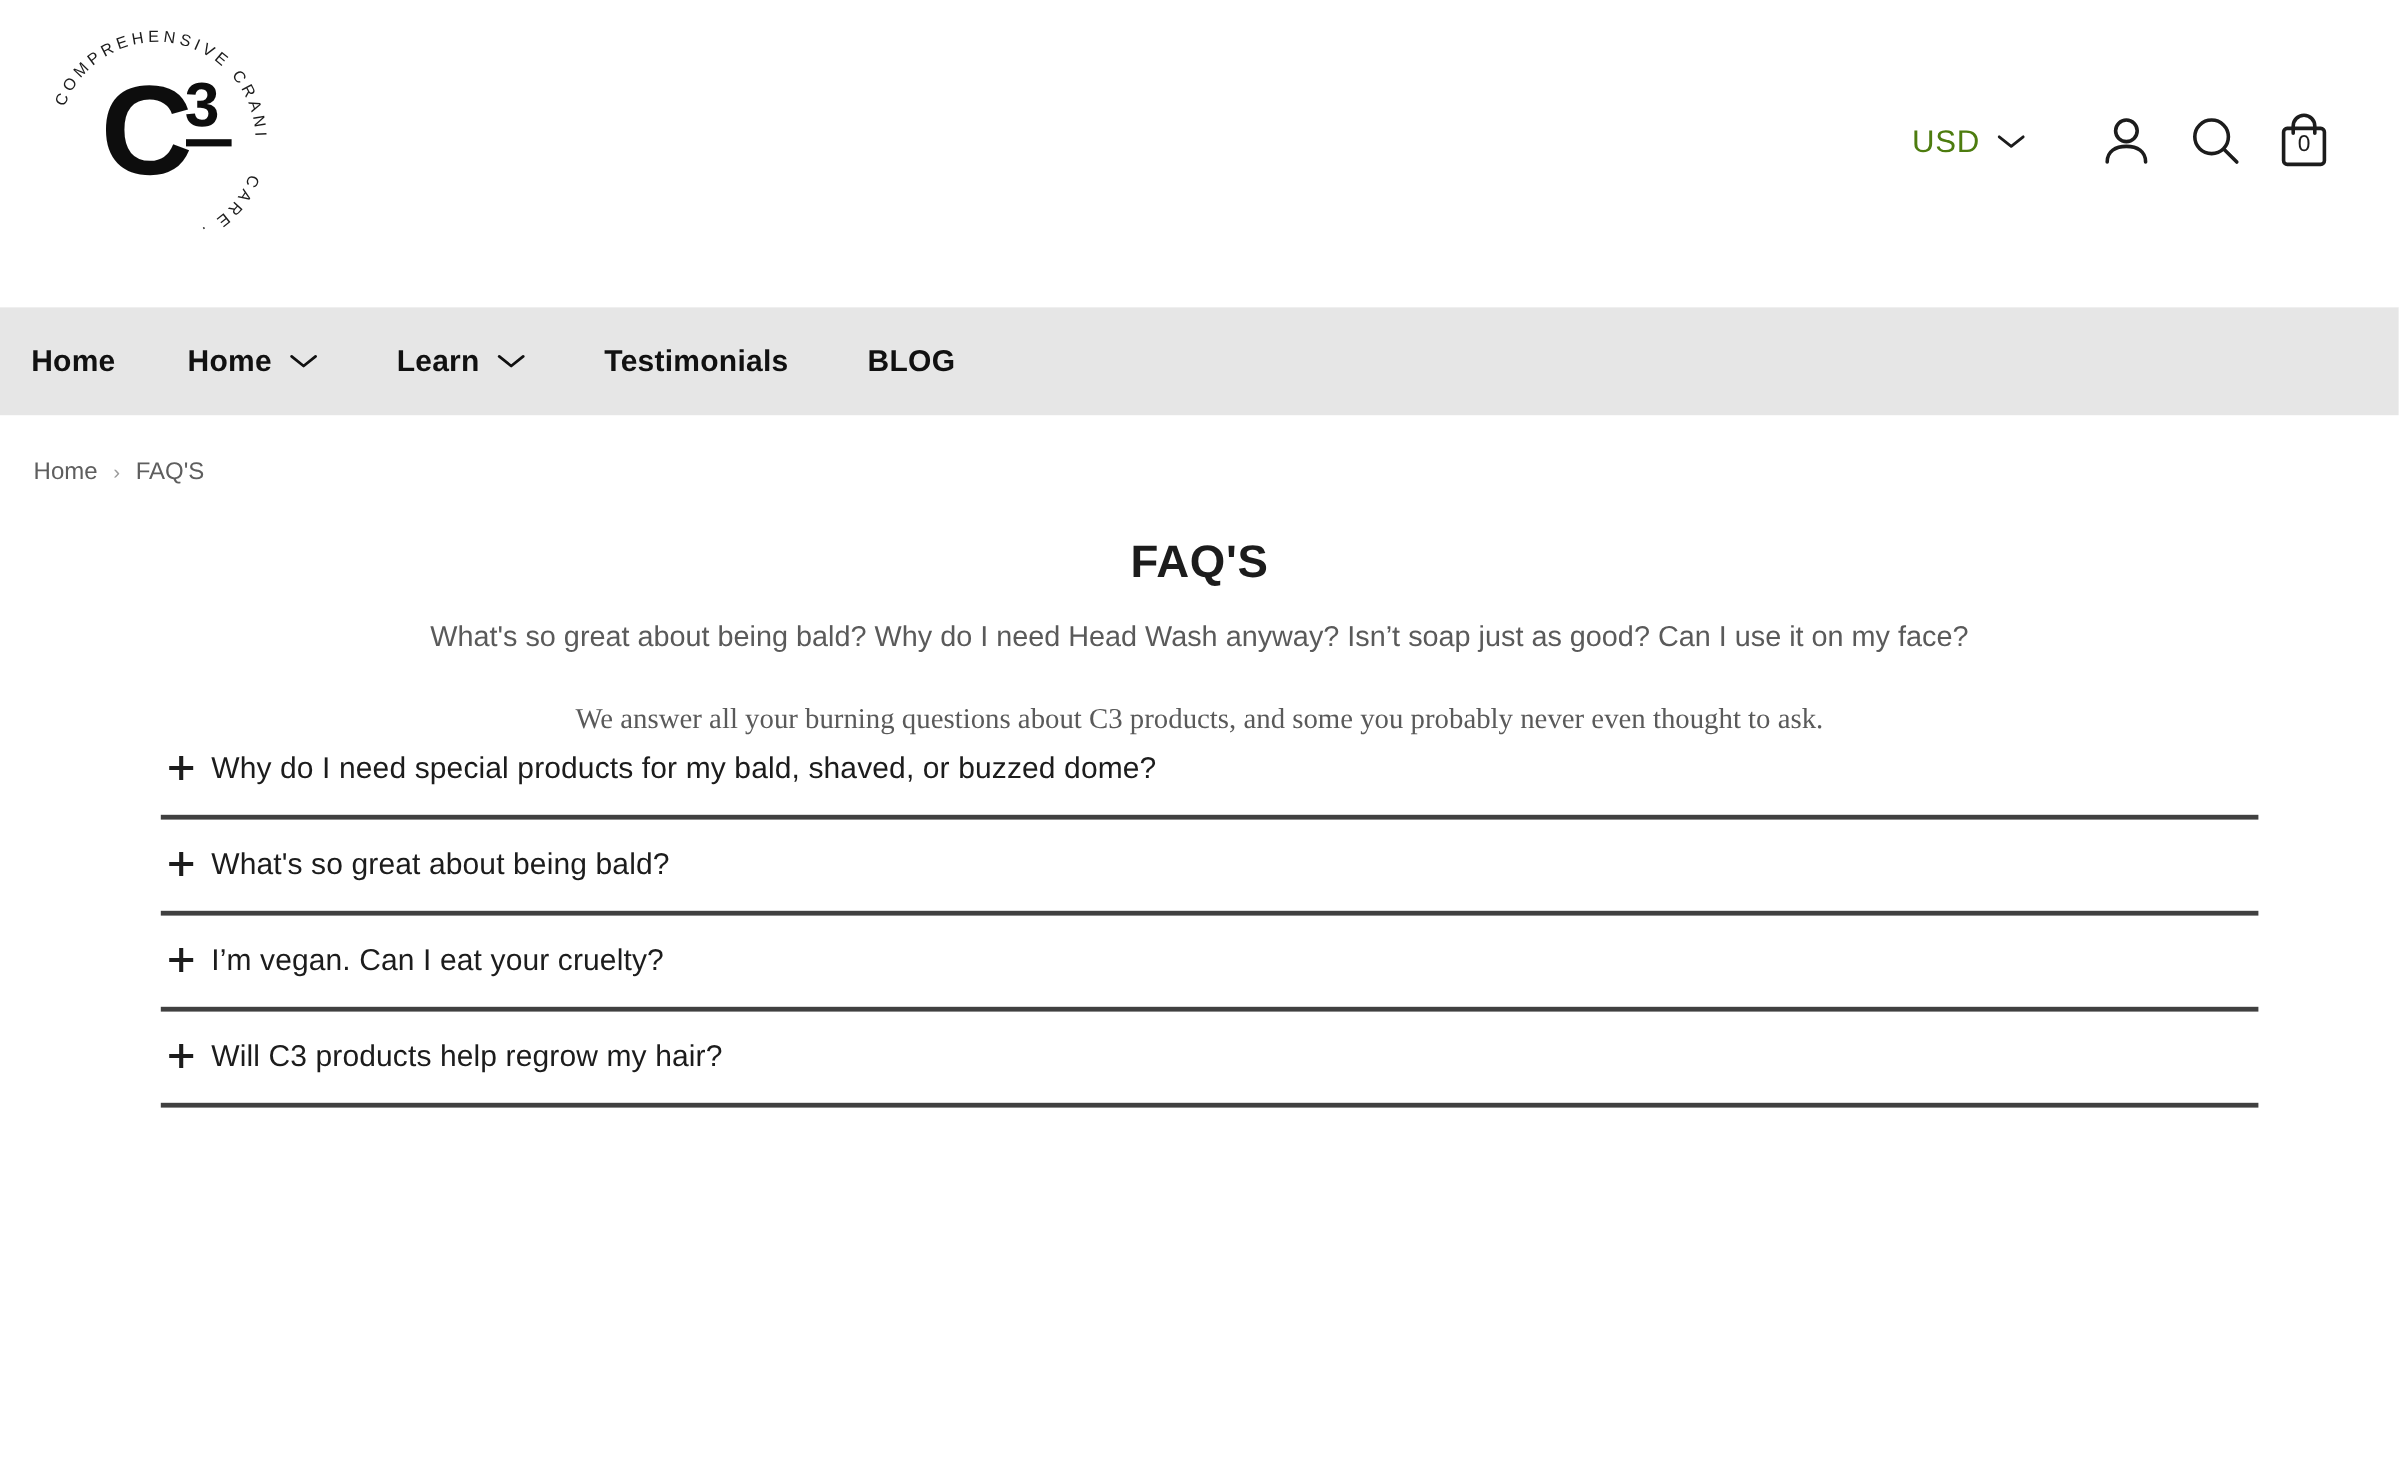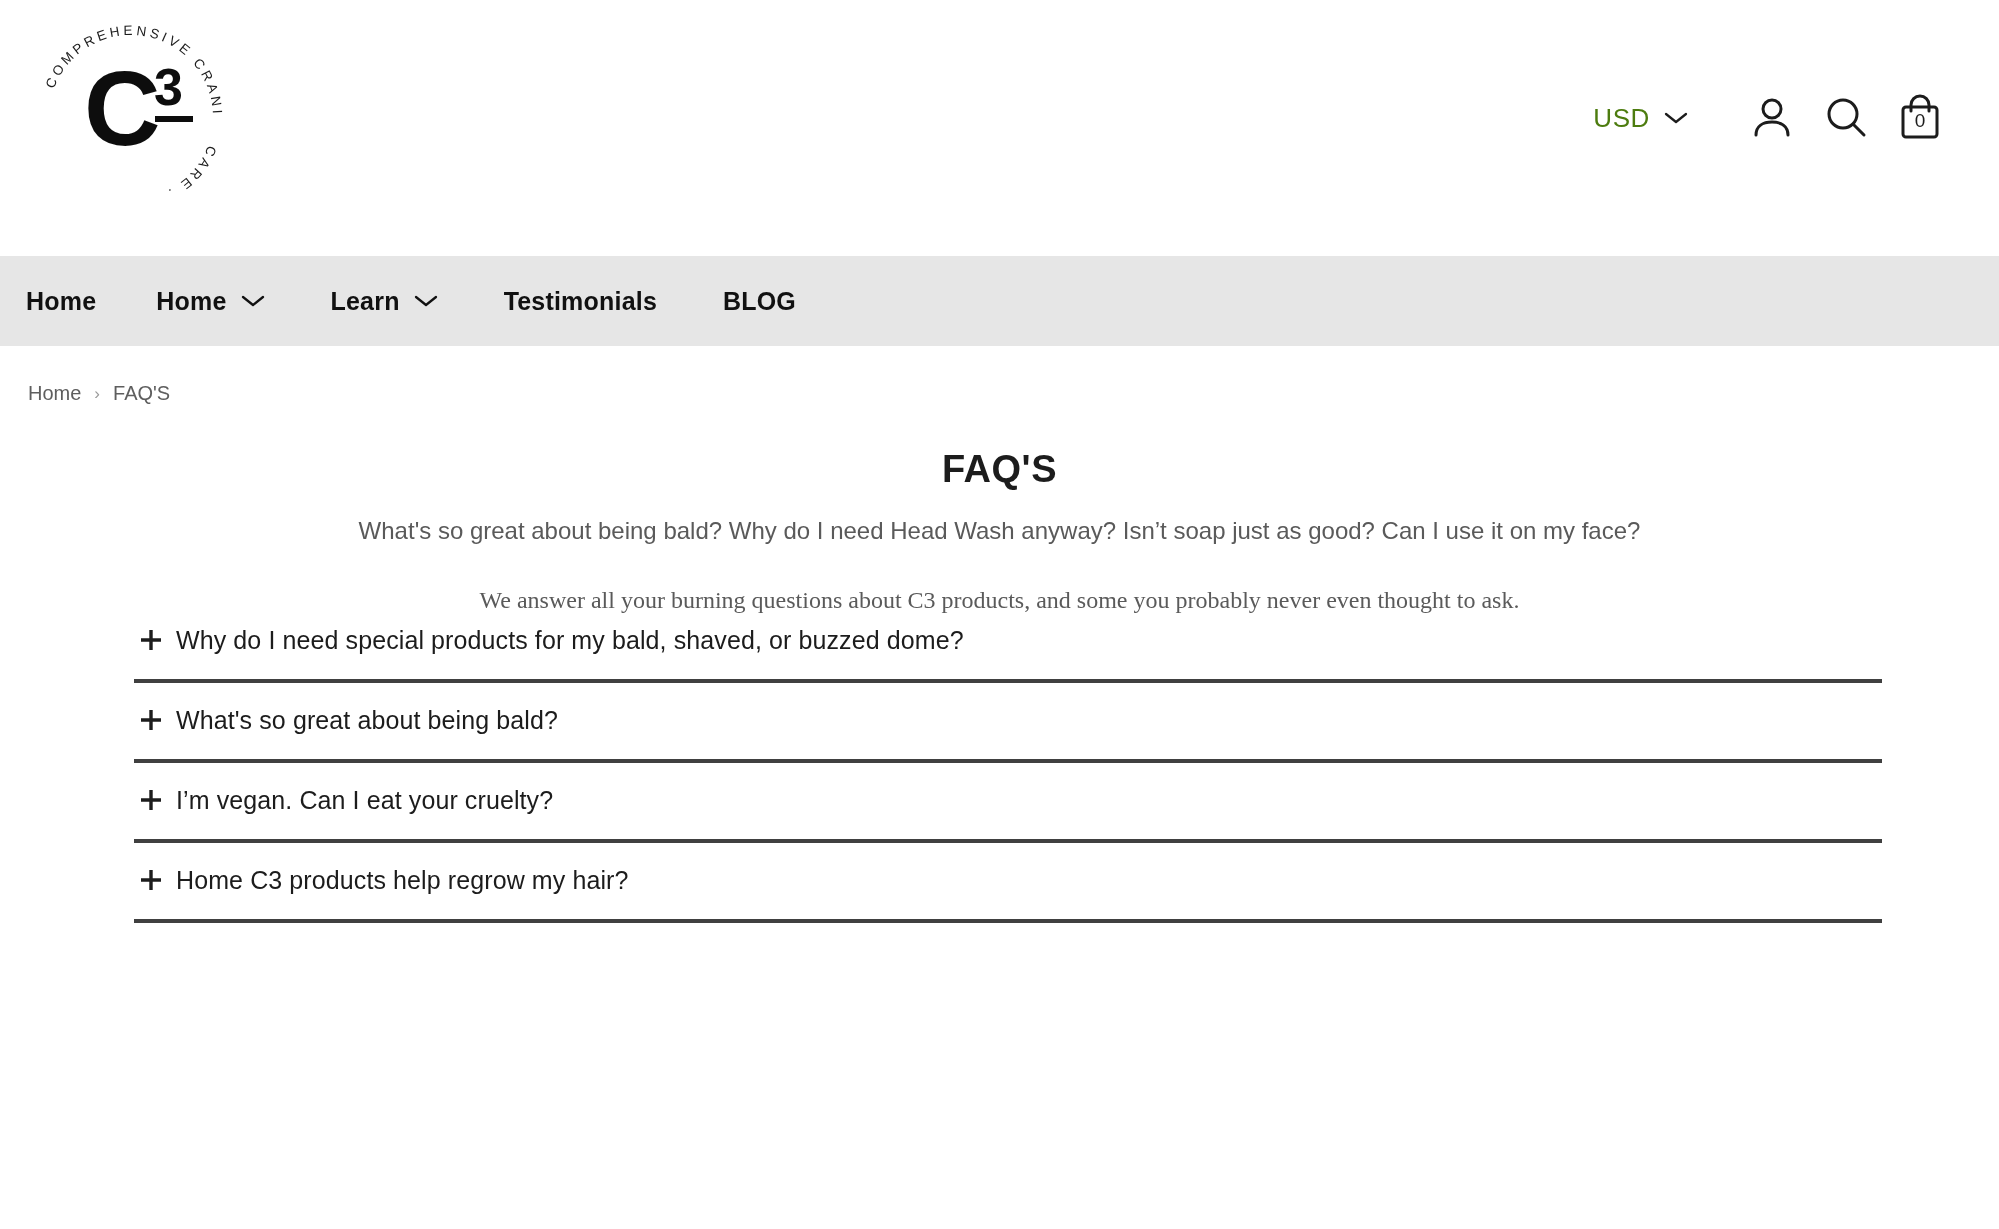--- a/index.html
+++ b/index.html
@@ -294,19 +294,19 @@
       </span>
       <span class="faq-q">I’m vegan. Can I eat your cruelty?</span>
     </div>
 
     <div class="faq-item">
       <span class="faq-plus">
         <svg width="26" height="26" viewBox="0 0 26 26">
           <path d="M13 3 L13 23 M3 13 L23 13" stroke="#1c1c1c" stroke-width="3.4" stroke-linecap="butt"></path>
         </svg>
       </span>
-      <span class="faq-q">Home C3 products help regrow my hair?</span>
+      <span class="faq-q">Will C3 products help regrow my hair?</span>
     </div>
 
 
   </div>
 
 </main>
 
 </body></html>

